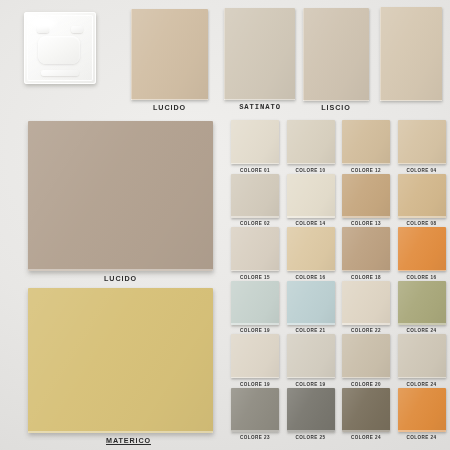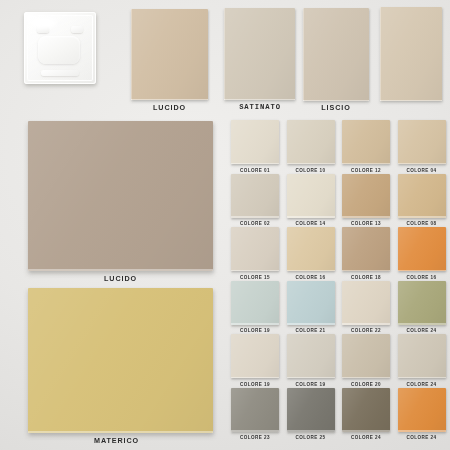--- a/index.html
+++ b/index.html
@@ -239,21 +239,21 @@
   <div class="panel bigpanel" style="left:28px; top:121px; width:185px; height:150px;">
     <div class="face" id="face-tp0" style="background-color: rgb(179, 162, 145);"></div>
     <div class="edge"></div>
   </div>
   <div class="caption" style="left:28px; top:274px; width:185px;">LUCIDO</div>
 
   <div class="panel bigpanel" style="left:28px; top:288px; width:185px; height:145px;">
     <div class="face" id="face-tp1" style="background-color: rgb(215, 193, 121);"></div>
     <div class="edge"></div>
   </div>
-  <div class="caption" style="left:24px; top:436px; width:185px;">MATERICO</div>
+  <div class="caption" style="left:36px; top:436px; width:185px;text-decoration:underline;">MATERICO</div>
 
   <div id="swatch-grid">
       <div class="swatch-cell" style="left: 0px; top: 0px;">
         <div class="swatch-chip" style="background-color: rgb(227, 220, 205);">
           <div class="gloss"></div>
           <div class="hl"></div>
         </div>
         <div class="swatch-label">COLORE 01</div>
       </div>
       <div class="swatch-cell" style="left: 55.5px; top: 0px;">

